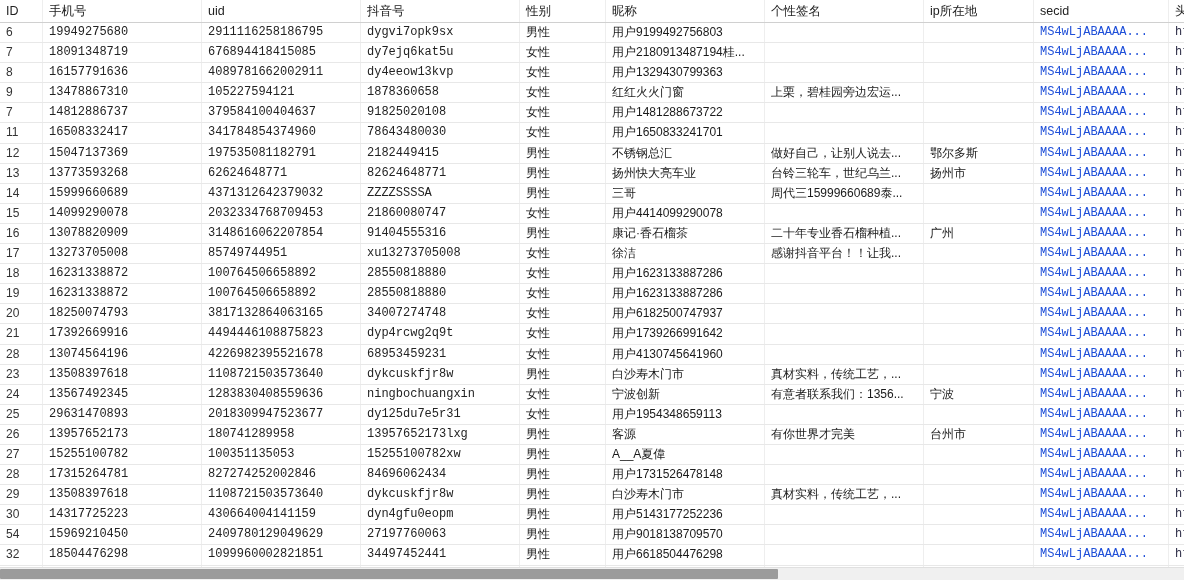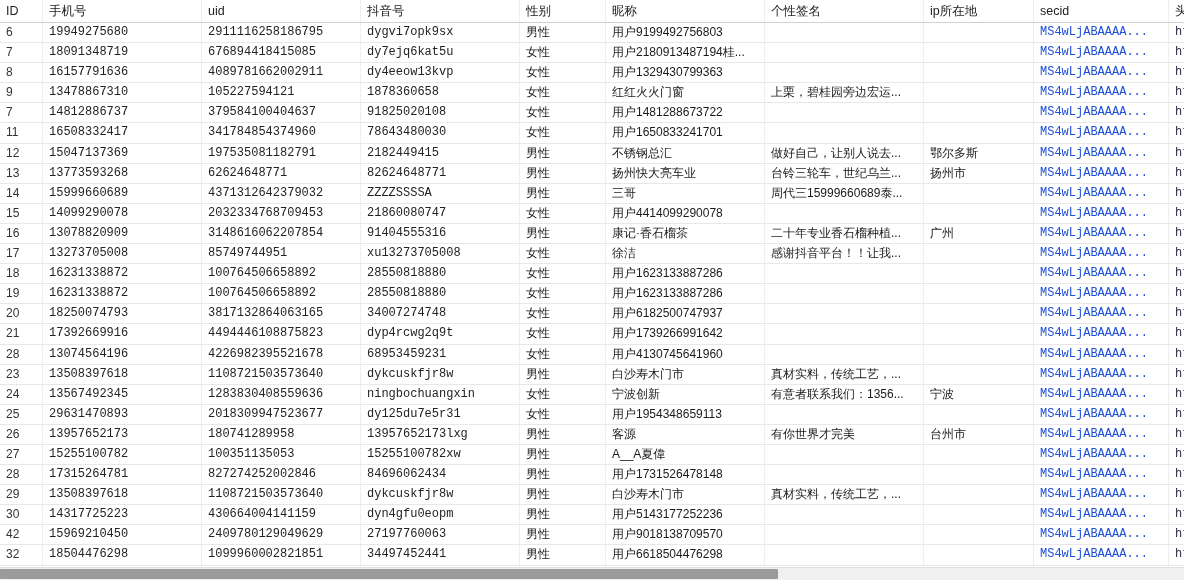--- a/index.html
+++ b/index.html
@@ -401,21 +401,21 @@
           <td class="c-uid">430664004141159</td>
           <td class="c-douyin">dyn4gfu0eopm</td>
           <td class="c-gender">男性</td>
           <td class="c-nick">用户5143177252236</td>
           <td class="c-sign"></td>
           <td class="c-ip"></td>
           <td class="c-secid">MS4wLjABAAAA...</td>
           <td class="c-avatar">https://p2</td>
         </tr>
         <tr>
-          <td class="c-id">42</td>
+          <td class="c-id">54</td>
           <td class="c-phone">15969210450</td>
           <td class="c-uid">2409780129049629</td>
           <td class="c-douyin">27197760063</td>
           <td class="c-gender">男性</td>
           <td class="c-nick">用户9018138709570</td>
           <td class="c-sign"></td>
           <td class="c-ip"></td>
           <td class="c-secid">MS4wLjABAAAA...</td>
           <td class="c-avatar">https://p2</td>
         </tr>

